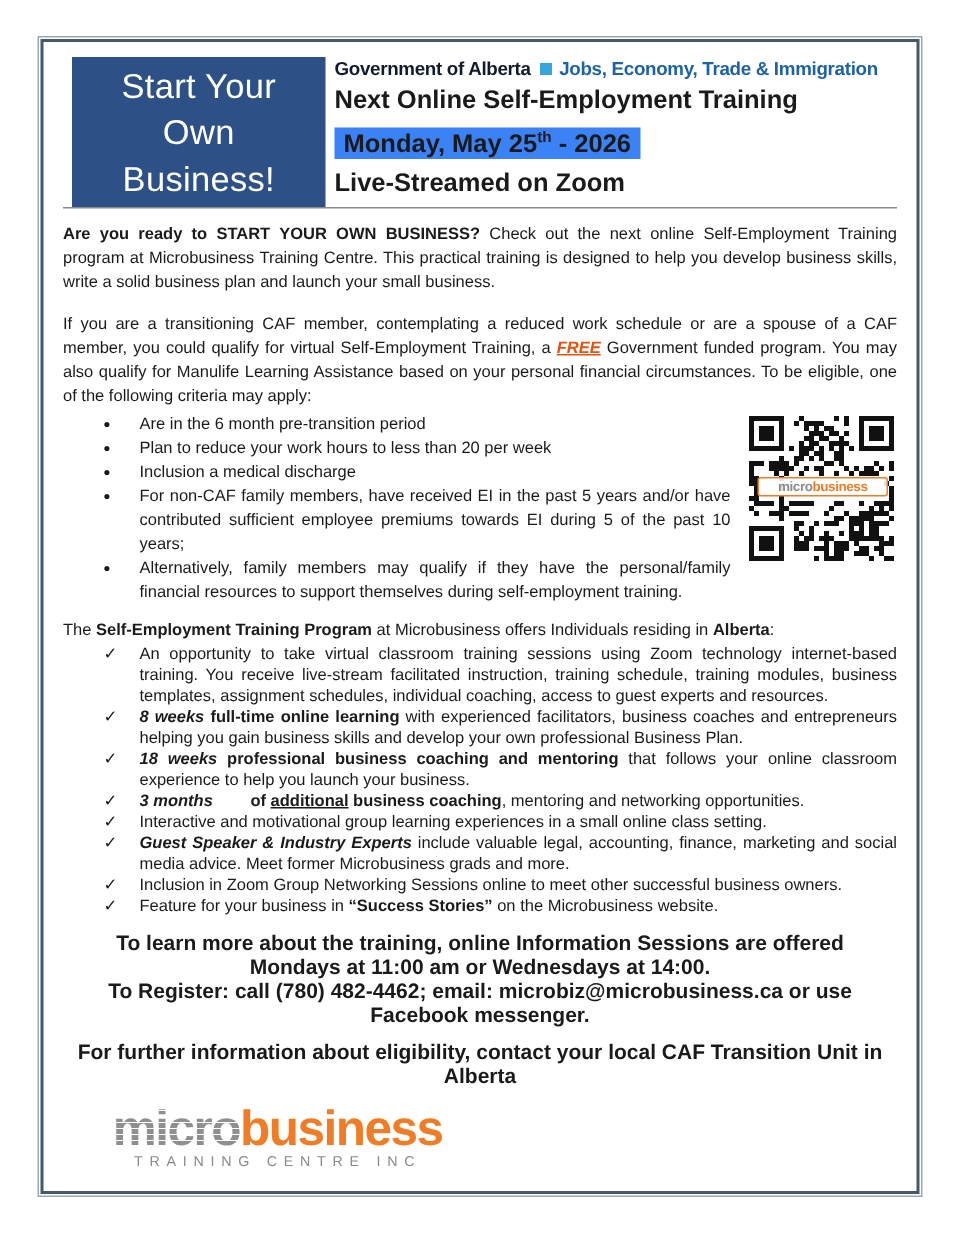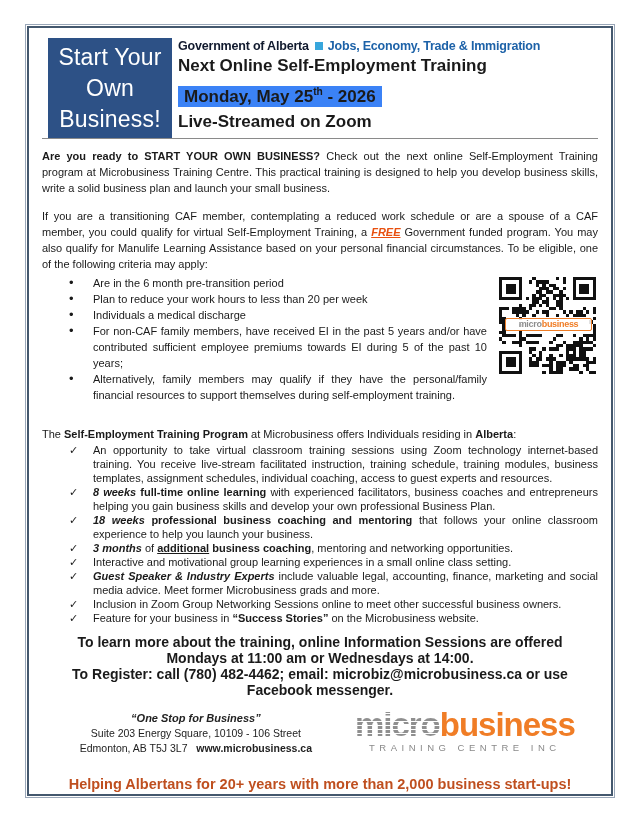--- a/index.html
+++ b/index.html
@@ -4,21 +4,21 @@
 <style>
   html,body{margin:0;padding:0;width:640px;height:828px;background:#fff;overflow:hidden;
             font-family:"Liberation Sans",sans-serif;color:#1a1a1a;}
   #frame-outer{position:absolute;left:25px;top:24px;width:590px;height:774px;
                border:1px solid #9aa7b8;box-sizing:border-box;}
   #frame-inner{position:absolute;left:1px;top:1px;right:1px;bottom:1px;
                border:2px solid #44586e;box-sizing:border-box;overflow:hidden;
                padding:0 13px;}
   
   .header{display:flex;align-items:stretch;padding:10px 2px 0 6px;border-bottom:1px solid #8a8a8a;}
-  .banner-box{width:124px;min-height:100px;background:#2d5186;color:#fff;
+  .banner-box{width:169px;min-height:100px;background:#2d5186;color:#fff;
               display:flex;flex-direction:column;justify-content:center;text-align:center;
               font-size:23px;line-height:31px;letter-spacing:.2px;}
   .header-right{flex:1;display:flex;flex-direction:column;
                 justify-content:space-between;padding:1px 0 4px 6px;}
   .gov-line{font-size:12.5px;font-weight:bold;letter-spacing:-.2px;white-space:nowrap;}
   .ministry{color:#111a2e;}
   .sep-square{display:inline-block;width:8px;height:8px;background:#37a6dc;margin:0 5px 0 6px;}
   .dept{color:#1d62a8;}
   .h-title{font-size:17px;font-weight:bold;line-height:24px;}
   .h-date{font-size:17px;font-weight:bold;line-height:24px;}
@@ -29,21 +29,21 @@
   #p1{margin-top:9px;}
   #p2{margin-top:12px;}
   .bullets,.checks{list-style:none;margin:0;padding:0;}
   .bullets{margin-top:3px;}
   .bullets li,.checks li{font-size:11px;text-align:justify;position:relative;margin-left:51px;}
   .bullets li{line-height:16px;}
   .bullets li::before{content:"•";position:absolute;left:-24px;font-size:13px;}
   .checks{margin-top:1px;}
   .checks li{line-height:14px;}
   .check-mark{position:absolute;left:-24px;font-size:11px;}
-  #program-lead{margin-top:23px;}
+  #program-lead{margin-top:9px;}
   .qr-wrap{float:right;width:97px;height:97px;margin:2px 2px 4px 12px;position:relative;}
   .qr-wrap svg{width:97px;height:97px;display:block;}
   .qr-label{position:absolute;left:6%;top:42%;width:88%;text-align:center;
             background:rgba(255,255,255,.88);border:1px solid #f07d26;border-radius:2px;
             font-size:9px;font-weight:bold;line-height:11px;letter-spacing:-.3px;}
   .qr-label .g{color:#8d8d8d;} .qr-label .o{color:#f07d26;}
   .clearfix::after{content:"";display:block;clear:both;}
   
   .info{font-size:14px;font-weight:bold;text-align:center;line-height:16px;margin:0;}
   #info1{margin-top:9px;} #info4{margin-top:9px;}
@@ -97,48 +97,44 @@
     <div class="qr-wrap">
       <svg viewBox="0 0 29 29" shape-rendering="crispEdges">
             <path fill-rule="evenodd" d="M0 0h7v7h-7z M1 1h5v5h-5z M2 2h3v3h-3z M22 0h7v7h-7z M23 1h5v5h-5z M24 2h3v3h-3z M0 22h7v7h-7z M1 23h5v5h-5z M2 24h3v3h-3z M20 20h5v5h-5z M21 21h3v3h-3z M22 22h1v1h-1z" fill="#111"></path>
             <path d="M10 0h1v1h-1zM17 0h1v1h-1zM19 0h1v1h-1zM9 1h1v1h-1zM11 1h1v1h-1zM12 1h1v1h-1zM13 1h1v1h-1zM14 1h1v1h-1zM19 1h1v1h-1zM11 2h1v1h-1zM13 2h1v1h-1zM15 2h1v1h-1zM16 2h1v1h-1zM12 3h1v1h-1zM13 3h1v1h-1zM14 3h1v1h-1zM16 3h1v1h-1zM17 3h1v1h-1zM19 3h1v1h-1zM11 4h1v1h-1zM12 4h1v1h-1zM14 4h1v1h-1zM15 4h1v1h-1zM18 4h1v1h-1zM10 5h1v1h-1zM12 5h1v1h-1zM13 5h1v1h-1zM16 5h1v1h-1zM17 5h1v1h-1zM18 5h1v1h-1zM19 5h1v1h-1zM10 6h1v1h-1zM11 6h1v1h-1zM16 6h1v1h-1zM18 6h1v1h-1zM10 7h1v1h-1zM11 7h1v1h-1zM13 7h1v1h-1zM14 7h1v1h-1zM17 7h1v1h-1zM18 7h1v1h-1zM9 8h1v1h-1zM10 8h1v1h-1zM12 8h1v1h-1zM14 8h1v1h-1zM17 8h1v1h-1zM18 8h1v1h-1zM0 9h1v1h-1zM1 9h1v1h-1zM2 9h1v1h-1zM4 9h1v1h-1zM5 9h1v1h-1zM6 9h1v1h-1zM7 9h1v1h-1zM9 9h1v1h-1zM15 9h1v1h-1zM16 9h1v1h-1zM18 9h1v1h-1zM25 9h1v1h-1zM28 9h1v1h-1zM0 10h1v1h-1zM4 10h1v1h-1zM5 10h1v1h-1zM6 10h1v1h-1zM7 10h1v1h-1zM8 10h1v1h-1zM11 10h1v1h-1zM13 10h1v1h-1zM14 10h1v1h-1zM19 10h1v1h-1zM21 10h1v1h-1zM23 10h1v1h-1zM24 10h1v1h-1zM26 10h1v1h-1zM28 10h1v1h-1zM0 11h1v1h-1zM5 11h1v1h-1zM7 11h1v1h-1zM10 11h1v1h-1zM14 11h1v1h-1zM17 11h1v1h-1zM20 11h1v1h-1zM22 11h1v1h-1zM23 11h1v1h-1zM24 11h1v1h-1zM25 11h1v1h-1zM0 12h1v1h-1zM1 12h1v1h-1zM28 12h1v1h-1zM0 13h1v1h-1zM1 13h1v1h-1zM27 13h1v1h-1zM1 14h1v1h-1zM28 14h1v1h-1zM1 15h1v1h-1zM28 15h1v1h-1zM0 16h1v1h-1zM1 16h1v1h-1zM28 16h1v1h-1zM1 17h1v1h-1zM2 17h1v1h-1zM3 17h1v1h-1zM4 17h1v1h-1zM6 17h1v1h-1zM8 17h1v1h-1zM9 17h1v1h-1zM10 17h1v1h-1zM11 17h1v1h-1zM12 17h1v1h-1zM17 17h1v1h-1zM18 17h1v1h-1zM22 17h1v1h-1zM25 17h1v1h-1zM26 17h1v1h-1zM27 17h1v1h-1zM28 17h1v1h-1zM0 18h1v1h-1zM7 18h1v1h-1zM16 18h1v1h-1zM24 18h1v1h-1zM26 18h1v1h-1zM28 18h1v1h-1zM1 19h1v1h-1zM4 19h1v1h-1zM5 19h1v1h-1zM6 19h1v1h-1zM8 19h1v1h-1zM9 19h1v1h-1zM10 19h1v1h-1zM11 19h1v1h-1zM15 19h1v1h-1zM19 19h1v1h-1zM22 19h1v1h-1zM23 19h1v1h-1zM24 19h1v1h-1zM25 19h1v1h-1zM26 19h1v1h-1zM27 19h1v1h-1zM17 20h1v1h-1zM18 20h1v1h-1zM22 20h1v1h-1zM23 20h1v1h-1zM28 20h1v1h-1zM9 21h1v1h-1zM10 21h1v1h-1zM13 21h1v1h-1zM15 21h1v1h-1zM16 21h1v1h-1zM17 21h1v1h-1zM20 21h1v1h-1zM21 21h1v1h-1zM22 21h1v1h-1zM25 21h1v1h-1zM26 21h1v1h-1zM27 21h1v1h-1zM9 22h1v1h-1zM12 22h1v1h-1zM24 22h1v1h-1zM25 22h1v1h-1zM10 23h1v1h-1zM12 23h1v1h-1zM15 23h1v1h-1zM18 23h1v1h-1zM20 23h1v1h-1zM21 23h1v1h-1zM22 23h1v1h-1zM25 23h1v1h-1zM9 24h1v1h-1zM11 24h1v1h-1zM12 24h1v1h-1zM14 24h1v1h-1zM15 24h1v1h-1zM16 24h1v1h-1zM22 24h1v1h-1zM24 24h1v1h-1zM25 24h1v1h-1zM26 24h1v1h-1zM28 24h1v1h-1zM9 25h1v1h-1zM10 25h1v1h-1zM11 25h1v1h-1zM15 25h1v1h-1zM17 25h1v1h-1zM18 25h1v1h-1zM19 25h1v1h-1zM21 25h1v1h-1zM26 25h1v1h-1zM27 25h1v1h-1zM28 25h1v1h-1zM9 26h1v1h-1zM10 26h1v1h-1zM11 26h1v1h-1zM13 26h1v1h-1zM14 26h1v1h-1zM15 26h1v1h-1zM17 26h1v1h-1zM18 26h1v1h-1zM19 26h1v1h-1zM22 26h1v1h-1zM23 26h1v1h-1zM25 26h1v1h-1zM26 26h1v1h-1zM15 27h1v1h-1zM17 27h1v1h-1zM18 27h1v1h-1zM21 27h1v1h-1zM22 27h1v1h-1zM23 27h1v1h-1zM26 27h1v1h-1zM13 28h1v1h-1zM15 28h1v1h-1zM16 28h1v1h-1zM17 28h1v1h-1zM18 28h1v1h-1zM24 28h1v1h-1zM27 28h1v1h-1zM28 28h1v1h-1zM8 6h1v1h-1z M6 8h1v1h-1zM10 6h1v1h-1z M6 10h1v1h-1zM12 6h1v1h-1z M6 12h1v1h-1zM14 6h1v1h-1z M6 14h1v1h-1zM16 6h1v1h-1z M6 16h1v1h-1zM18 6h1v1h-1z M6 18h1v1h-1zM20 6h1v1h-1z M6 20h1v1h-1z" fill="#111"></path>
           </svg>
       <div class="qr-label"><span class="g">micro</span><span class="o">business</span></div>
     </div>
     <ul class="bullets">
       <li>Are in the 6 month pre-transition period</li>
       <li>Plan to reduce your work hours to less than 20 per week</li>
-      <li>Individuals a medical discharge</li>
+      <li>Inclusion a medical discharge</li>
       <li>For non-CAF family members, have received EI in the past 5 years and/or have contributed sufficient employee premiums towards EI during 5 of the past 10 years;</li>
       <li>Alternatively, family members may qualify if they have the personal/family financial resources to support themselves during self-employment training.</li>
     </ul>
   </div>
 
   <p class="p" id="program-lead"><span>The </span><span style="font-weight: bold;">Self-Employment Training Program</span><span> at Microbusiness offers Individuals residing in </span><span style="font-weight: bold;">Alberta</span><span>:</span></p>
   <ul class="checks">
     <li><span class="check-mark">✓</span><span><span>An opportunity to take virtual classroom training sessions using Zoom technology internet-based training. You receive live-stream facilitated instruction, training schedule, training modules, business templates, assignment schedules, individual coaching, access to guest experts and resources.</span></span></li>
     <li><span class="check-mark">✓</span><span><span style="font-weight: bold; font-style: italic;">8 weeks</span><span style="font-weight: bold;"> full-time online learning</span><span> with experienced facilitators, business coaches and entrepreneurs helping you gain business skills and develop your own professional Business Plan.</span></span></li>
     <li><span class="check-mark">✓</span><span><span style="font-weight: bold; font-style: italic;">18 weeks</span><span style="font-weight: bold;"> professional business coaching and mentoring</span><span> that follows your online classroom experience to help you launch your business.</span></span></li>
-    <li><span class="check-mark">✓</span><span><span style="font-weight: bold; font-style: italic;">3 months</span><span style="font-weight: normal;"> of </span><span style="font-weight: bold; text-decoration: underline;">additional</span><span style="font-weight: bold;"> business coaching</span><span>, mentoring and networking opportunities.</span></span></li>
+    <li><span class="check-mark">✓</span><span><span style="font-weight: bold; font-style: italic;">3 months</span><span style="font-weight: bold; padding-left: 22px;"> of </span><span style="font-weight: bold; text-decoration: underline;">additional</span><span style="font-weight: bold;"> business coaching</span><span>, mentoring and networking opportunities.</span></span></li>
     <li><span class="check-mark">✓</span><span><span>Interactive and motivational group learning experiences in a small online class setting.</span></span></li>
     <li><span class="check-mark">✓</span><span><span style="font-weight: bold; font-style: italic;">Guest Speaker &amp; Industry Experts</span><span> include valuable legal, accounting, finance, marketing and social media advice. Meet former Microbusiness grads and more.</span></span></li>
     <li><span class="check-mark">✓</span><span><span>Inclusion in Zoom Group Networking Sessions online to meet other successful business owners.</span></span></li>
     <li><span class="check-mark">✓</span><span><span>Feature for your business in </span><span style="font-weight: bold;">“Success Stories”</span><span> on the Microbusiness website.</span></span></li>
   </ul>
 
   <p class="info" id="info1">To learn more about the training, online Information Sessions are offered</p>
   <p class="info">Mondays at 11:00 am or Wednesdays at 14:00.</p>
   <p class="info">To Register: call (780) 482-4462; email: microbiz@microbusiness.ca or use Facebook messenger.</p>
+  <p class="info" id="info4">For further information about eligibility, contact your local CAF Transition Unit in Alberta</p>
 
   <div class="footer">
-    <div class="addr">
-      <div class="quote">“One Stop for Business”</div>
-      <div>Suite 203 Energy Square, 10109 - 106 Street</div>
-      <div><span>Edmonton, AB   T5J 3L7</span>&nbsp;&nbsp;&nbsp;<span class="site">www.microbusiness.ca</span></div>
-    </div>
     <div class="logowrap">
       <div class="biglogo"><span class="micro">micro</span><span class="business">business</span></div>
       <div class="logo-sub">TRAINING CENTRE INC</div>
     </div>
   </div>
 
   <div class="tagline">Helping Albertans for 20+ years with more than 2,000 business start-ups!</div>
 
   <div class="govlogos">
     <span class="canada"><span>Canada</span><span class="cflag"></span></span>

